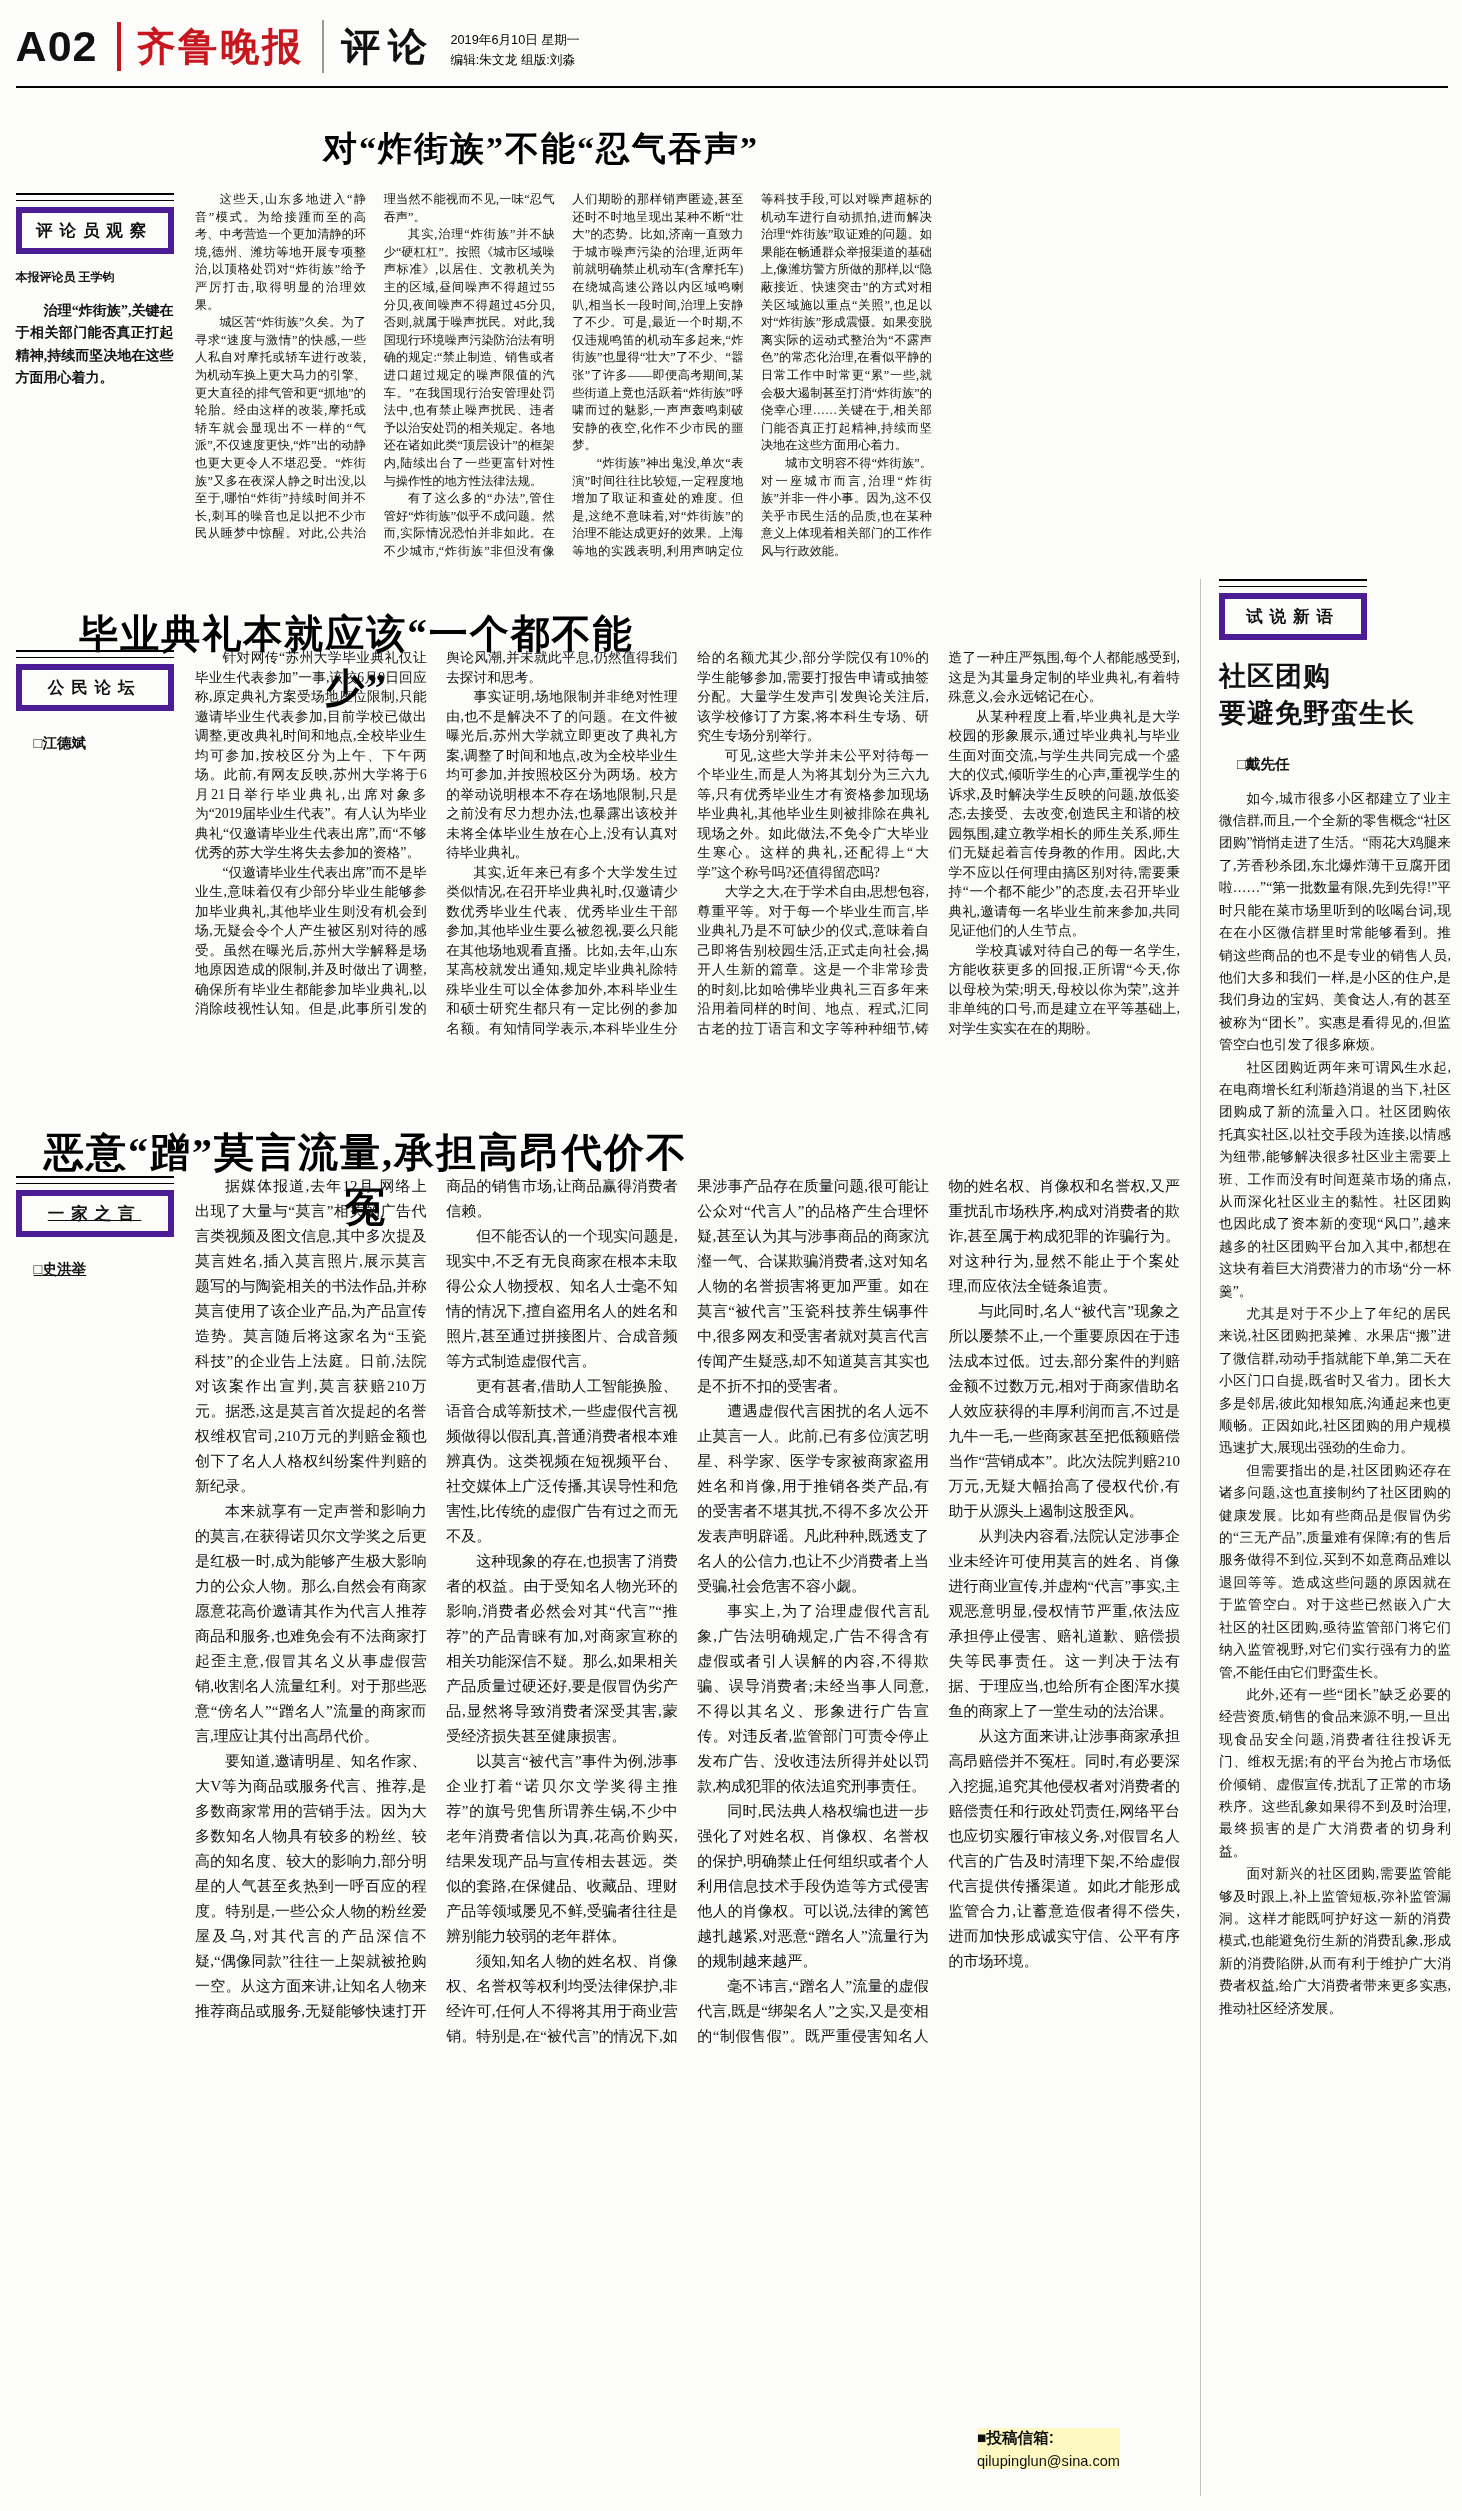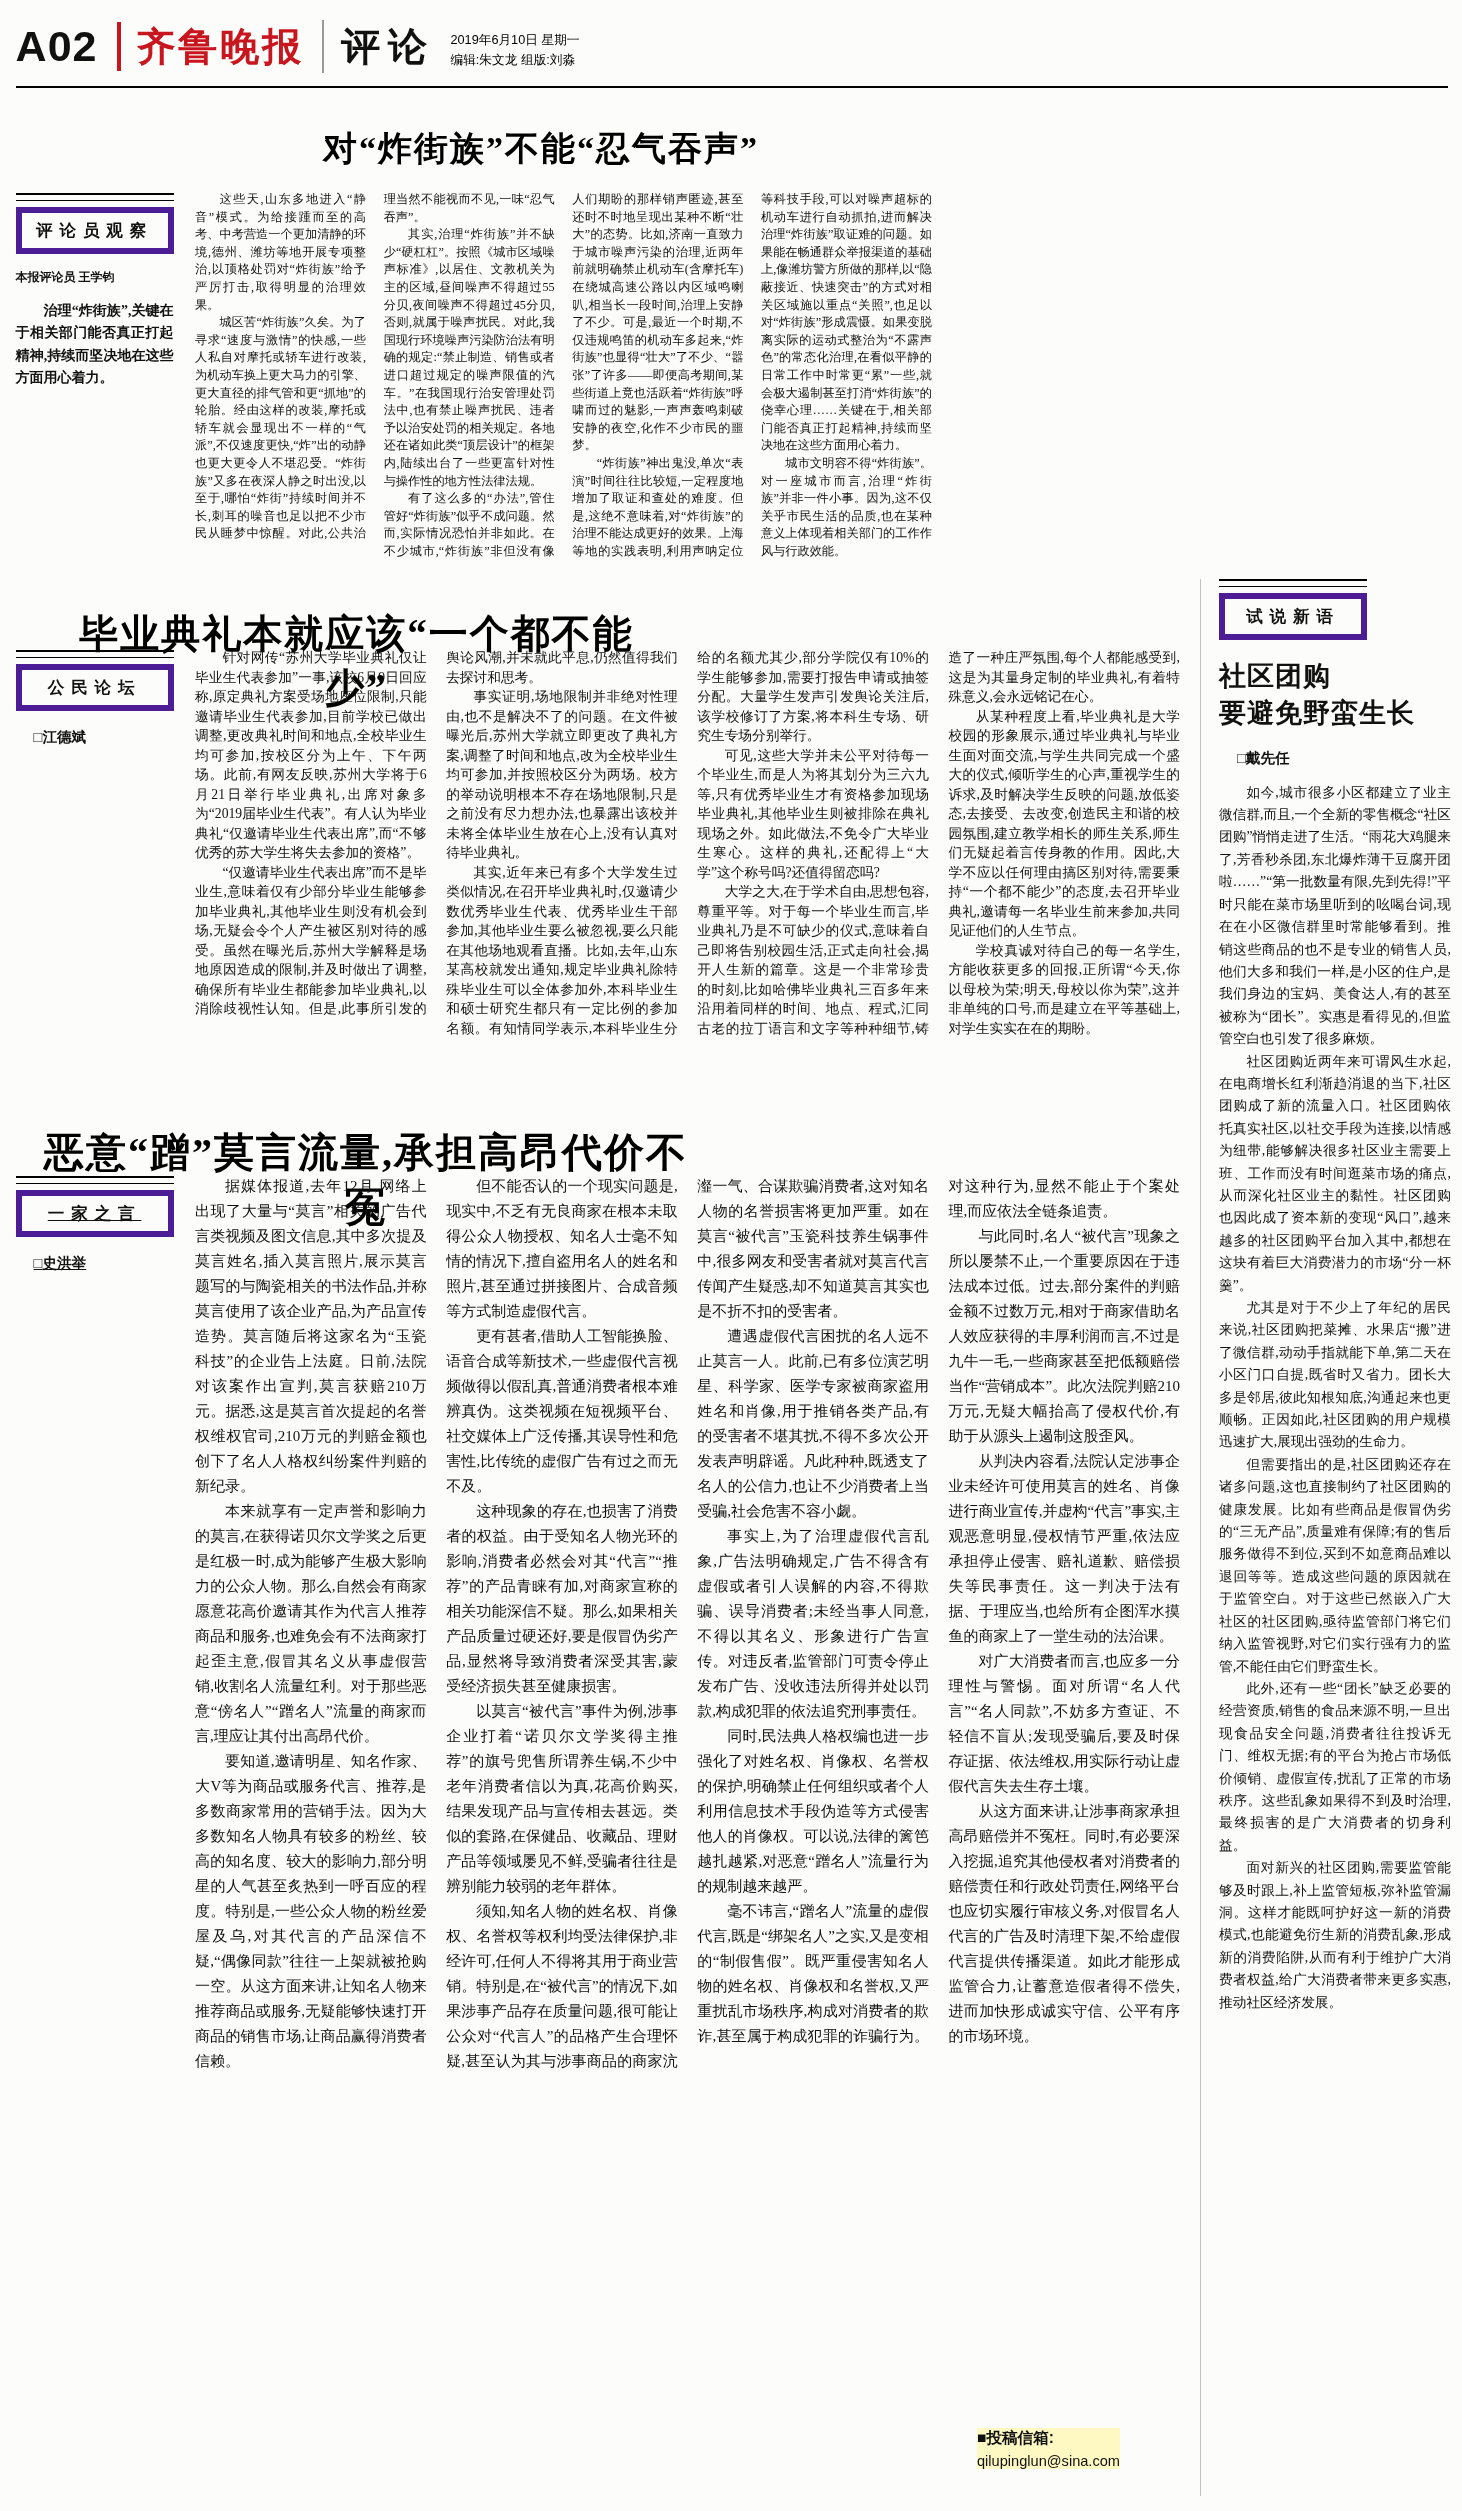--- a/index.html
+++ b/index.html
@@ -27,21 +27,21 @@
   .kicker{position:absolute;width:158px;}
   #a1k{top:193px;left:15.6px;}
   #a2k{top:650px;left:15.6px;}
   #a3k{top:1176px;left:15.6px;text-decoration:underline;}
   .rule2{height:4.9px;border-top:2.9px solid #000;border-bottom:1px solid #000;}
   .kbox{border:6px solid #4c1d95;margin-top:5.9px;padding:6.8px 0;text-align:center;
         font-size:16.6px;font-weight:bold;letter-spacing:6.8px;}
   .byline{margin-top:15px;font-weight:bold;font-size:12px;}
   .lead{margin-top:13.7px;font-weight:bold;font-size:14px;line-height:22.4px;
         text-indent:2em;text-align:justify;}
-  .author{margin-top:17px;font-weight:bold;font-size:14.6px;padding-left:18px;}
+  .author{margin-top:23px;font-weight:bold;font-size:14.6px;padding-left:18px;}
 
   
   .body{position:absolute;text-align:justify;overflow:hidden;column-fill:balance;}
   .body p,.sb-body p{margin:0;text-indent:2em;}
   #a1b{top:191px;left:195px;width:737px;height:384px;column-count:4;column-gap:17.6px;
        font-size:12.2px;line-height:17.6px;}
   #a2b{top:648px;left:195px;width:985px;height:431px;column-count:4;column-gap:19.5px;
        font-size:13.7px;line-height:19.5px;}
   #a3b{top:1174px;left:195px;width:985px;height:1268px;column-count:4;column-gap:19.5px;
        font-size:15px;line-height:25px;}
@@ -145,21 +145,20 @@
       <p>更有甚者,借助人工智能换脸、语音合成等新技术,一些虚假代言视频做得以假乱真,普通消费者根本难辨真伪。这类视频在短视频平台、社交媒体上广泛传播,其误导性和危害性,比传统的虚假广告有过之而无不及。</p>
       <p>这种现象的存在,也损害了消费者的权益。由于受知名人物光环的影响,消费者必然会对其“代言”“推荐”的产品青睐有加,对商家宣称的相关功能深信不疑。那么,如果相关产品质量过硬还好,要是假冒伪劣产品,显然将导致消费者深受其害,蒙受经济损失甚至健康损害。</p>
       <p>以莫言“被代言”事件为例,涉事企业打着“诺贝尔文学奖得主推荐”的旗号兜售所谓养生锅,不少中老年消费者信以为真,花高价购买,结果发现产品与宣传相去甚远。类似的套路,在保健品、收藏品、理财产品等领域屡见不鲜,受骗者往往是辨别能力较弱的老年群体。</p>
       <p>须知,知名人物的姓名权、肖像权、名誉权等权利均受法律保护,非经许可,任何人不得将其用于商业营销。特别是,在“被代言”的情况下,如果涉事产品存在质量问题,很可能让公众对“代言人”的品格产生合理怀疑,甚至认为其与涉事商品的商家沆瀣一气、合谋欺骗消费者,这对知名人物的名誉损害将更加严重。如在莫言“被代言”玉瓷科技养生锅事件中,很多网友和受害者就对莫言代言传闻产生疑惑,却不知道莫言其实也是不折不扣的受害者。</p>
       <p>遭遇虚假代言困扰的名人远不止莫言一人。此前,已有多位演艺明星、科学家、医学专家被商家盗用姓名和肖像,用于推销各类产品,有的受害者不堪其扰,不得不多次公开发表声明辟谣。凡此种种,既透支了名人的公信力,也让不少消费者上当受骗,社会危害不容小觑。</p>
       <p>事实上,为了治理虚假代言乱象,广告法明确规定,广告不得含有虚假或者引人误解的内容,不得欺骗、误导消费者;未经当事人同意,不得以其名义、形象进行广告宣传。对违反者,监管部门可责令停止发布广告、没收违法所得并处以罚款,构成犯罪的依法追究刑事责任。</p>
       <p>同时,民法典人格权编也进一步强化了对姓名权、肖像权、名誉权的保护,明确禁止任何组织或者个人利用信息技术手段伪造等方式侵害他人的肖像权。可以说,法律的篱笆越扎越紧,对恶意“蹭名人”流量行为的规制越来越严。</p>
       <p>毫不讳言,“蹭名人”流量的虚假代言,既是“绑架名人”之实,又是变相的“制假售假”。既严重侵害知名人物的姓名权、肖像权和名誉权,又严重扰乱市场秩序,构成对消费者的欺诈,甚至属于构成犯罪的诈骗行为。对这种行为,显然不能止于个案处理,而应依法全链条追责。</p>
       <p>与此同时,名人“被代言”现象之所以屡禁不止,一个重要原因在于违法成本过低。过去,部分案件的判赔金额不过数万元,相对于商家借助名人效应获得的丰厚利润而言,不过是九牛一毛,一些商家甚至把低额赔偿当作“营销成本”。此次法院判赔210万元,无疑大幅抬高了侵权代价,有助于从源头上遏制这股歪风。</p>
       <p>从判决内容看,法院认定涉事企业未经许可使用莫言的姓名、肖像进行商业宣传,并虚构“代言”事实,主观恶意明显,侵权情节严重,依法应承担停止侵害、赔礼道歉、赔偿损失等民事责任。这一判决于法有据、于理应当,也给所有企图浑水摸鱼的商家上了一堂生动的法治课。</p>
-      <p>对广大消费者而言,也应多一分理性与警惕。面对所谓“名人代言”“名人同款”,不妨多方查证、不轻信不盲从;发现受骗后,要及时保存证据、依法维权,用实际行动让虚假代言失去生存土壤。</p>
       <p>从这方面来讲,让涉事商家承担高昂赔偿并不冤枉。同时,有必要深入挖掘,追究其他侵权者对消费者的赔偿责任和行政处罚责任,网络平台也应切实履行审核义务,对假冒名人代言的广告及时清理下架,不给虚假代言提供传播渠道。如此才能形成监管合力,让蓄意造假者得不偿失,进而加快形成诚实守信、公平有序的市场环境。</p>
     </div>
 
   <div id="mailbox">
     <div class="mail1"><span>■</span><span>投稿信箱:</span></div>
     <div class="mail2">qilupinglun@sina.com</div>
   </div>
 
 </div>
 

